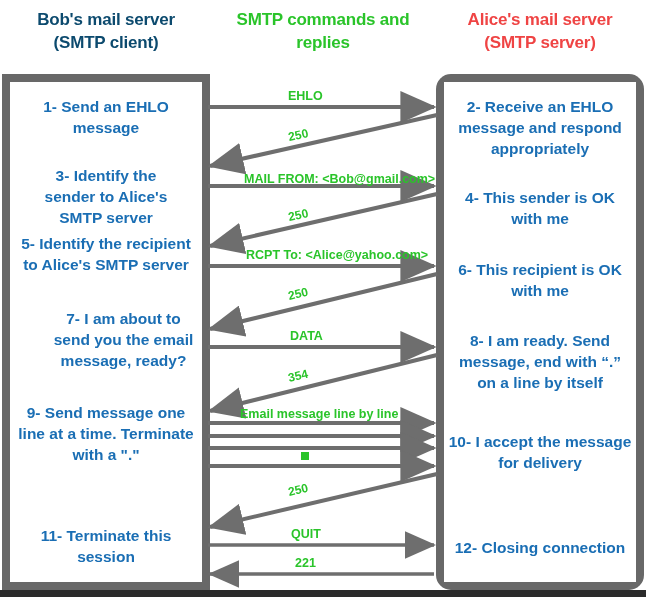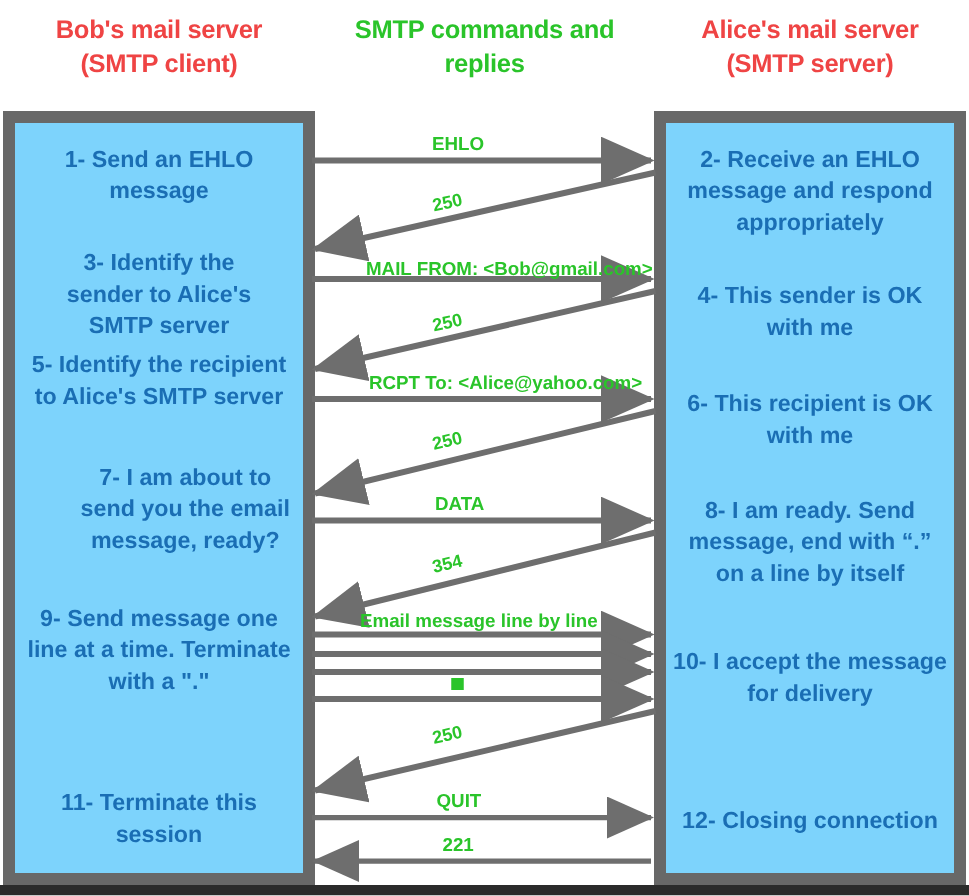--- a/index.html
+++ b/index.html
@@ -15,36 +15,36 @@
   
   .headers{position:absolute;top:0;left:0;width:646px;height:72px;}
   .hdr{
     position:absolute;top:8px;
     text-align:center;
     font-weight:bold;
     font-size:17px;
     line-height:23px;
     letter-spacing:-0.2px;
   }
-  .hdr.left  {left:0px;   width:212px; color:#ef4444;}
+  .hdr.left  {left:0px;   width:212px; color:#0c4a6e;}
   .hdr.mid   {left:214px; width:218px; color:#2ac42a;}
   .hdr.right {left:434px; width:212px; color:#ef4444;}
   .hdr .l2{display:block;}
 
   
   .frame{
     position:absolute;
     background:#686868;
     box-sizing:border-box;
     padding:8px;
   }
   .frame.left  {left:2px;  top:74px; width:208px; height:516px;}
-  .frame.right {left:436px;top:74px; width:208px; height:516px;}
+  .frame.right {left:436px;top:74px; width:208px; height:516px;border-radius:15px;}
   .inner{
-    background:#7dd3fc;
+    background:#ffffff;
     width:100%;height:100%;
     position:relative;
     box-sizing:border-box;
   }
 
   
   .bottomstrip{position:absolute;left:0;top:590px;width:646px;height:7px;background:#2b2b2b;}
 
   
   .step{

